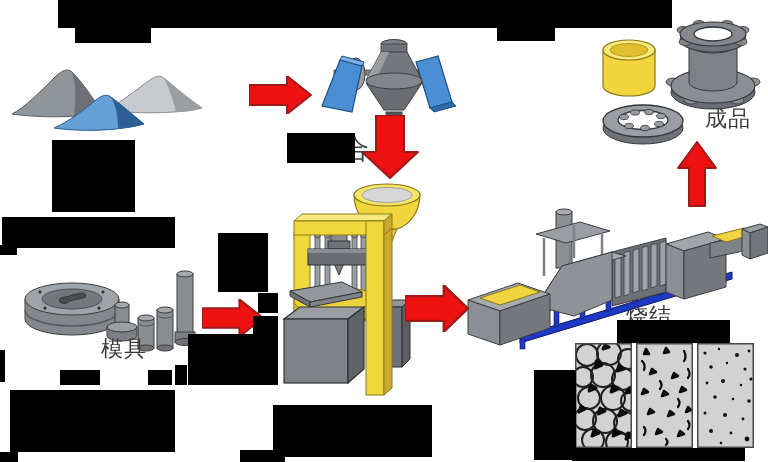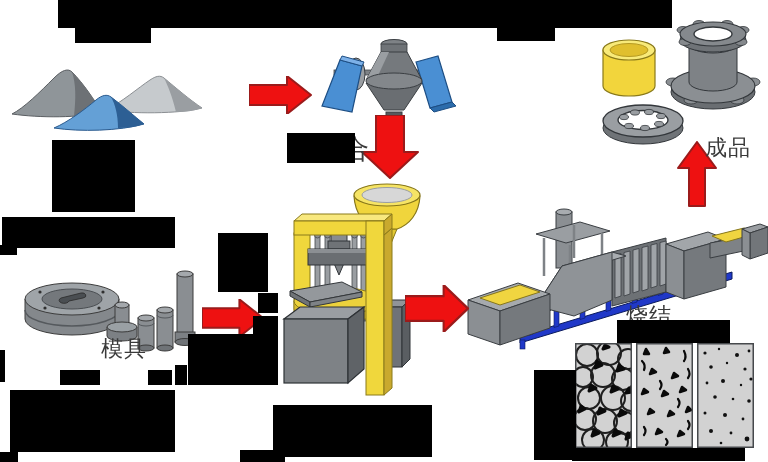--- a/index.html
+++ b/index.html
@@ -380,21 +380,21 @@
         <polygon class="arrow-poly" points="0,9 38,9 38,0 62,19 38,38 38,29 0,29"></polygon>
       </svg>
   </div>
   <div class="flow-arrow" style="left:677px;top:141px;">
     <svg width="40" height="66" viewBox="0 0 40 66">
         <polygon class="arrow-poly" points="20,1 39,27 28,27 28,65 12,65 12,27 1,27"></polygon>
       </svg>
   </div>
 
   <div class="diagram-label" style="left:342px;top:131px;font-size:27px;">合</div>
-  <div class="diagram-label" style="left:705px;top:104px;margin-top:29px;">成品</div>
+  <div class="diagram-label" style="left:705px;top:104px;">成品</div>
   <div class="diagram-label" style="left:101px;top:334px;">模具</div>
   <div class="diagram-label" style="left:626px;top:301px;">烧结</div>
 
   <div id="redactions">
       <div class="redaction" style="left: 58px; top: 0px; width: 614px; height: 28px;"></div>
       <div class="redaction" style="left: 75px; top: 28px; width: 76px; height: 15px;"></div>
       <div class="redaction" style="left: 497px; top: 28px; width: 58px; height: 13px;"></div>
       <div class="redaction" style="left: 52px; top: 140px; width: 83px; height: 72px;"></div>
       <div class="redaction" style="left: 2px; top: 217px; width: 173px; height: 31px;"></div>
       <div class="redaction" style="left: 0px; top: 245px; width: 17px; height: 10px;"></div>

